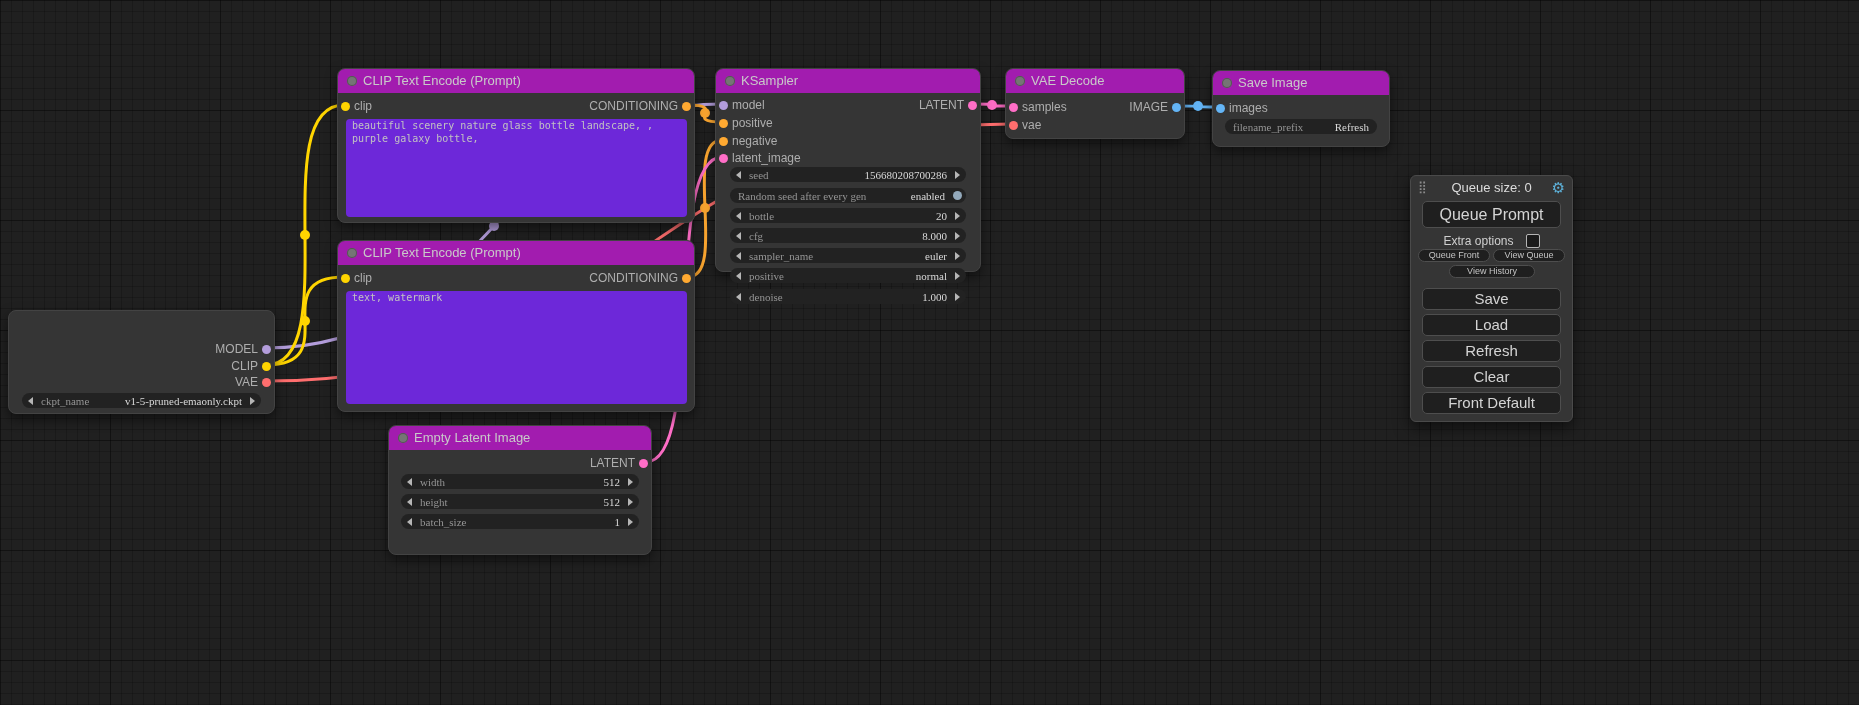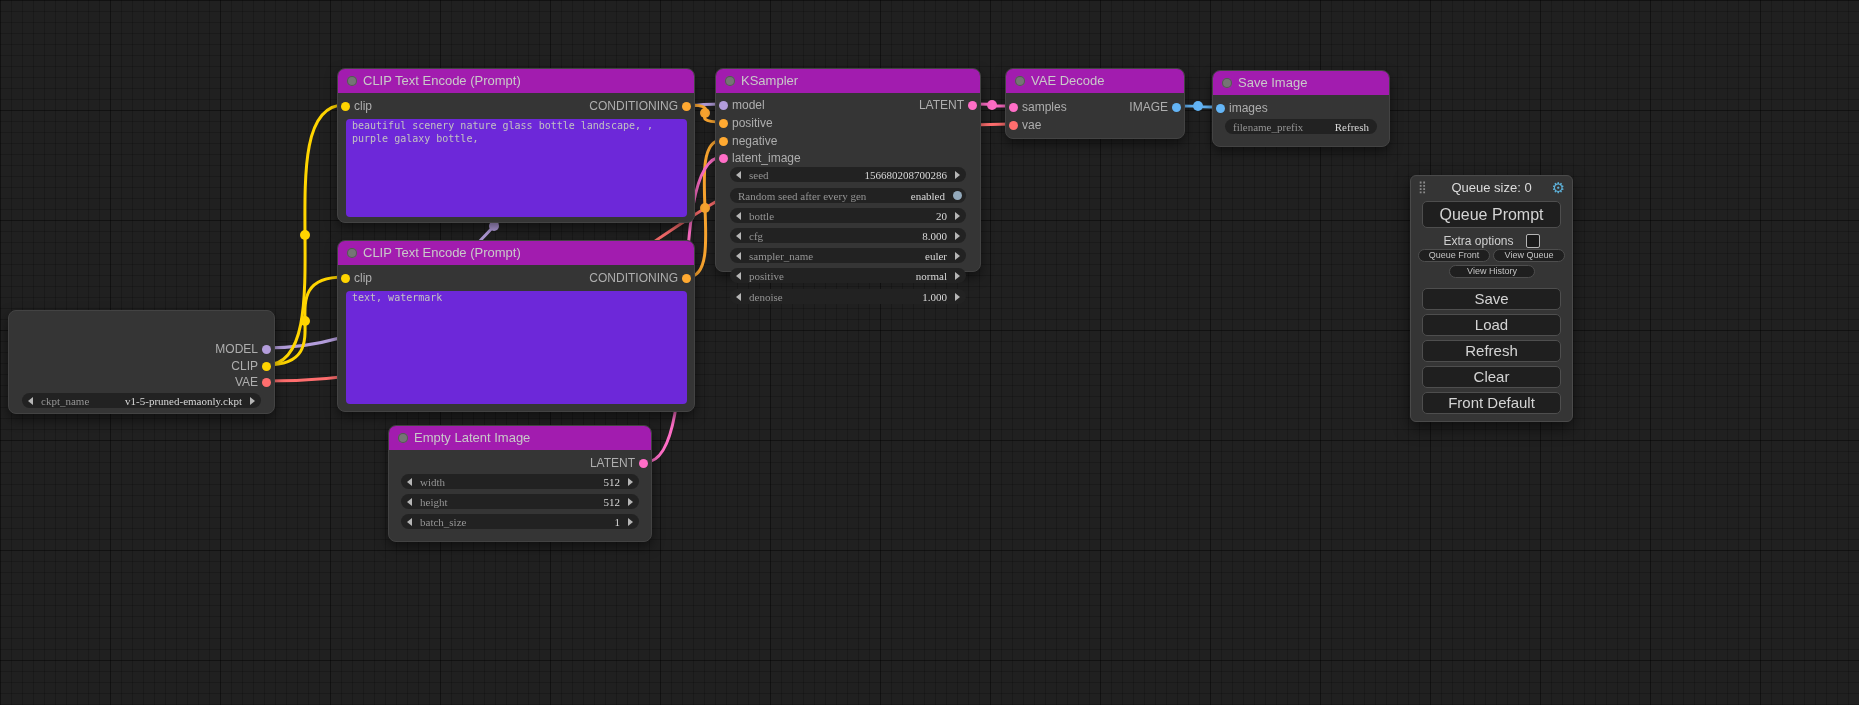--- a/index.html
+++ b/index.html
@@ -142,21 +142,21 @@
       <span class="pt c-clip"></span>
       <span>clip</span>
     </div>
     <div class="srow out" style="top:29px">
       <span>CONDITIONING</span>
       <span class="pt c-cond"></span>
     </div>
     <div class="tarea" style="top:50px;height:113px">text, watermark</div>
   </div>
 
-  <div class="node" style="left:388px;top:425px;width:264px;height:117px">
+  <div class="node" style="left:388px;top:425px;width:264px;height:130px">
     <div class="ntitle">
       <span class="ndot"></span>
       <span>Empty Latent Image</span>
     </div>
     <div class="srow out" style="top:29px">
       <span>LATENT</span>
       <span class="pt c-latent"></span>
     </div>
     <div class="widget" style="left:12px;right:12px;top:48px">
       <span class="arrL"></span>

